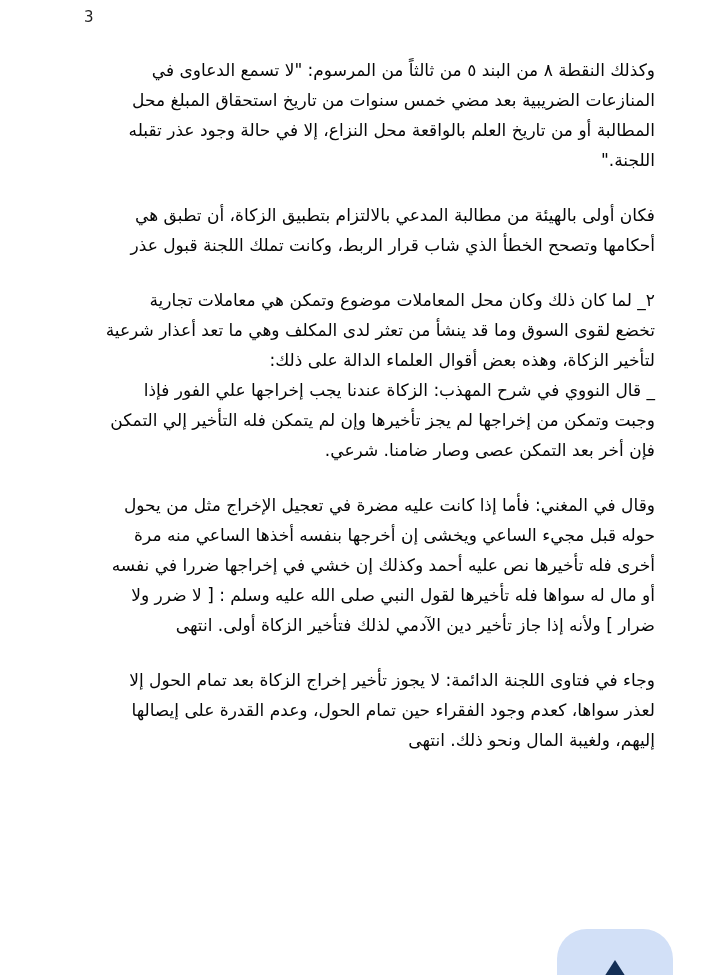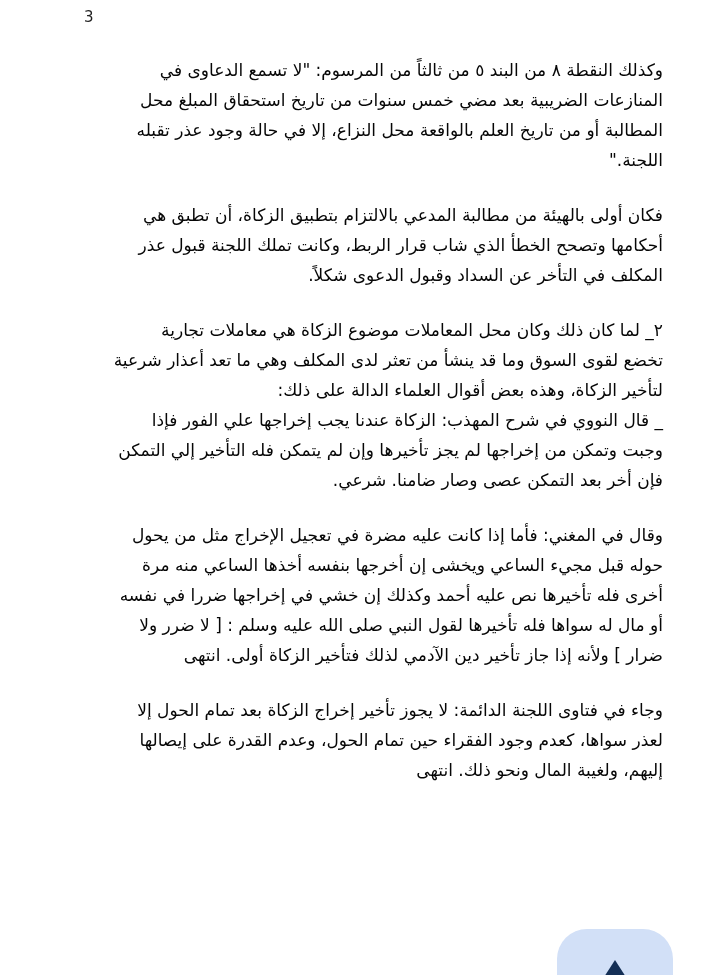--- a/index.html
+++ b/index.html
@@ -17,21 +17,21 @@
   .page-number {
     position: absolute;
     top: 8px;
     left: 84px;
     font-size: 15px;
     color: #1f1f1f;
   }
   .text-block {
     position: absolute;
     top: 55px;
-    right: 57px;
+    right: 65px;
     width: 612px;
     direction: rtl;
     text-align: right;
     color: #060606;
   }
   .para {
     margin: 0 0 25px 0;
   }
   .line {
     white-space: nowrap;
@@ -74,25 +74,24 @@
   <div class="para">
     <div class="line">وكذلك النقطة ٨ من البند ٥ من ثالثاً من المرسوم: "لا تسمع الدعاوى في</div>
     <div class="line">المنازعات الضريبية بعد مضي خمس سنوات من تاريخ استحقاق المبلغ محل</div>
     <div class="line">المطالبة أو من تاريخ العلم بالواقعة محل النزاع، إلا في حالة وجود عذر تقبله</div>
     <div class="line">اللجنة."</div>
   </div>
 
   <div class="para">
     <div class="line">فكان أولى بالهيئة من مطالبة المدعي بالالتزام بتطبيق الزكاة، أن تطبق هي</div>
     <div class="line">أحكامها وتصحح الخطأ الذي شاب قرار الربط، وكانت تملك اللجنة قبول عذر</div>
-    <div class="line">المكلف في التأخر عن السداد وقبول الدعوى شكلاً.</div>
   </div>
 
   <div class="para">
-    <div class="line">٢_ لما كان ذلك وكان محل المعاملات موضوع الزكاة هي معاملات تجارية</div>
+    <div class="line">٢_ لما كان ذلك وكان محل المعاملات موضوع وتمكن هي معاملات تجارية</div>
     <div class="line">تخضع لقوى السوق وما قد ينشأ من تعثر لدى المكلف وهي ما تعد أعذار شرعية</div>
     <div class="line">لتأخير الزكاة، وهذه بعض أقوال العلماء الدالة على ذلك:</div>
     <div class="line">_ قال النووي في شرح المهذب: الزكاة عندنا يجب إخراجها علي الفور فإذا</div>
     <div class="line">وجبت وتمكن من إخراجها لم يجز تأخيرها وإن لم يتمكن فله التأخير إلي التمكن</div>
     <div class="line">فإن أخر بعد التمكن عصى وصار ضامنا. شرعي.</div>
   </div>
 
   <div class="para">
     <div class="line">وقال في المغني: فأما إذا كانت عليه مضرة في تعجيل الإخراج مثل من يحول</div>
     <div class="line">حوله قبل مجيء الساعي ويخشى إن أخرجها بنفسه أخذها الساعي منه مرة</div>

